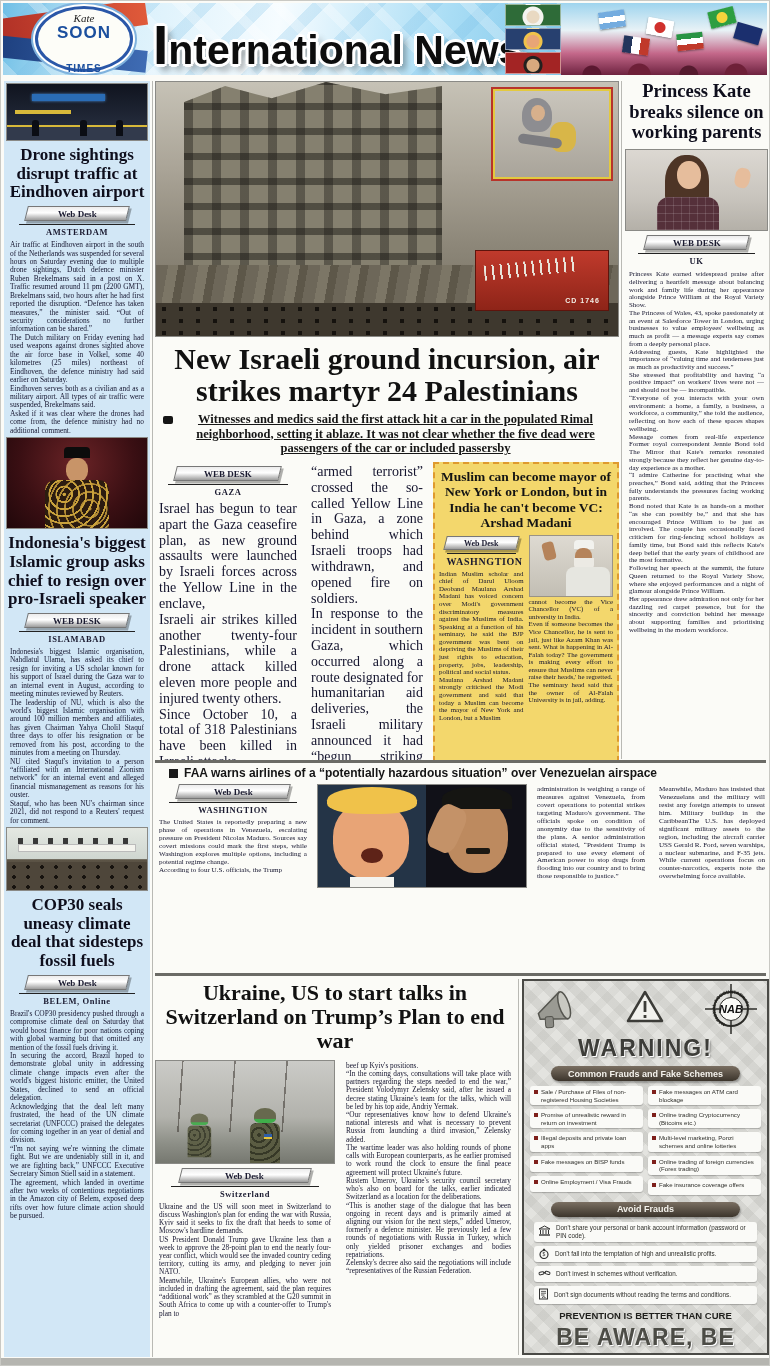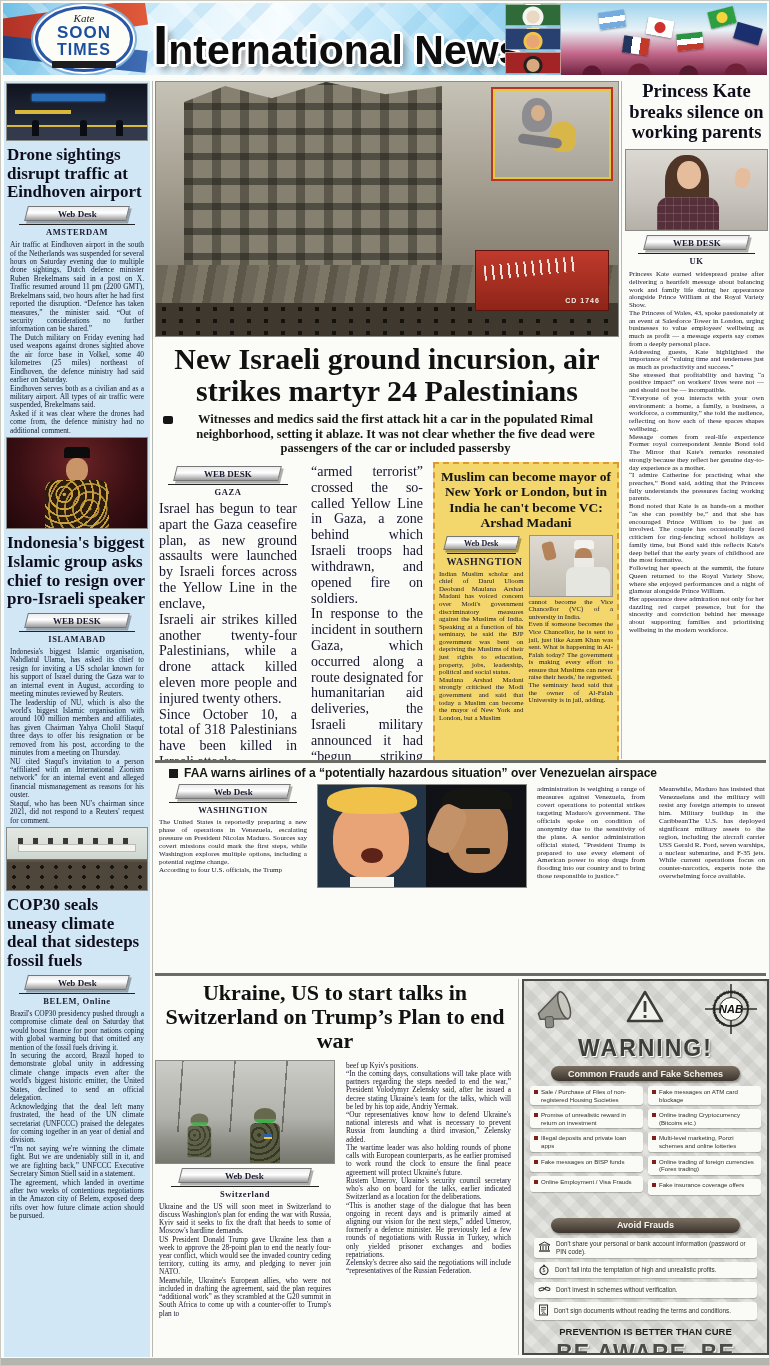--- a/index.html
+++ b/index.html
@@ -14,21 +14,21 @@
   .masthead::before { content:""; position:absolute; inset:0;
     background:
       repeating-linear-gradient(45deg, rgba(255,255,255,.28) 0 10px, transparent 10px 34px),
       repeating-linear-gradient(-45deg, rgba(120,190,230,.25) 0 12px, transparent 12px 40px); }
   .logo-ribbon-red { position:absolute; left:-6px; top:6px; width:150px; height:26px; background:linear-gradient(90deg,#b03026,#e05a3a); transform:rotate(-8deg); }
   .logo-ribbon-blue { position:absolute; left:-6px; top:40px; width:150px; height:22px; background:linear-gradient(90deg,#1d3f7e,#3f6cb4); transform:rotate(6deg); }
   .logo-oval { position:absolute; left:32px; top:3px; width:98px; height:66px; background:#fdfdf8;
     border:3px solid #2a57a8; border-radius:50%; box-shadow:0 0 0 2px #fff,0 0 0 4px #7fb2dd; text-align:center; padding-top:4px; z-index:2; }
   .logo-daily { font-style:italic; font-size:11px; color:#222; line-height:1; }
   .logo-soon  { font-family:"Liberation Sans",sans-serif; font-weight:bold; font-size:17px; color:#1b4f9e; line-height:1; letter-spacing:1px; }
-  .logo-times { font-family:"Liberation Sans",sans-serif; font-weight:bold; font-size:16px; color:#1b4f9e; line-height:1.1; letter-spacing:1px; }
+  .logo-times { font-family:"Liberation Sans",sans-serif; font-weight:bold; font-size:10px; color:#1b4f9e; line-height:1.1; letter-spacing:1px;margin-top:22px; }
   .logo-bar { width:64px; height:7px; background:#1d1d1d; margin:2px auto 0; border-radius:1px; }
   .masthead-title { position:absolute; left:150px; top:10px; z-index:2;
     font-family:"Liberation Sans",sans-serif; font-weight:bold; font-size:41px; color:#0d0d0d; letter-spacing:0;
     text-shadow:-2px -2px 0 #fff,2px -2px 0 #fff,-2px 2px 0 #fff,2px 2px 0 #fff,-3px 0 0 #fff,3px 0 0 #fff,0 -3px 0 #fff,0 3px 0 #fff,5px 6px 7px rgba(0,0,0,.45); }
   .masthead-title::first-letter { font-size:55px; }
   .leaders { position:absolute; right:206px; top:1px; width:56px; height:70px; display:flex; flex-direction:column; gap:2px; z-index:2; }
   .leader { flex:1; position:relative; overflow:hidden; border:1px solid rgba(255,255,255,.5); }
   .leader-mbs { background:radial-gradient(circle at 50% 60%, #e9d9c2 0 6px, #f4f4f0 7px 10px, #2e6b38 11px); }
   .leader-trump { background:radial-gradient(circle at 50% 62%, #e8a576 0 6px, #f0c24a 7px 9px, #27406f 10px); }
   .leader-xi { background:radial-gradient(circle at 50% 62%, #d8a87e 0 6px, #23201e 7px 9px, #a32424 10px); }
@@ -55,21 +55,21 @@
   .dateline { display:block; text-align:center; font-size:8.5px; font-weight:bold; letter-spacing:.6px;
     width:82%; margin:3px auto 2px; border-top:1px solid #222; padding-top:2px; }
   .body { font-size:7.4px; line-height:1.14; text-align:justify; white-space:pre-line; color:#14142e; padding:2px 4px; }
   .photo { border:1px solid #8a8a86; position:relative; overflow:hidden; }
   .vline { position:absolute; width:1px; background:#b9b9b4; }
   .hline { position:absolute; height:3px; background:#6b6b66; }
 
   
   .left-col { position:absolute; left:3px; top:80px; width:146px; bottom:8px; overflow:hidden;
     background:#d2e7f6; padding:2px 2px; }
-  .left-col h2 { font-size:17px; line-height:1.1; font-weight:bold; color:#0e0e1c; margin:5px 1px 2px; }
+  .left-col h2 { font-size:17px; line-height:1.1; text-align:center; font-weight:bold; color:#0e0e1c; margin:5px 1px 2px; }
   .photo-airport { width:100%; height:58px; background:linear-gradient(180deg,#10141f 0%,#1c2230 45%,#2b3346 100%); }
   .airport-sign { position:absolute; left:18%; top:18%; width:52%; height:13%; background:#2a6cb5; box-shadow:0 0 3px #4a8cd5; }
   .airport-strip { position:absolute; left:6%; top:46%; width:40%; height:8%; background:#d8b93a; }
   .airport-desk { position:absolute; left:0; bottom:0; width:100%; height:26%; background:#323a4c;
     border-top:2px solid #d8b93a; }
   .airport-fig { position:absolute; bottom:8%; width:7px; height:16px; background:#0b0d14; border-radius:3px 3px 0 0; }
   .photo-cleric { width:100%; height:92px; background:radial-gradient(circle at 50% 28%, #6a2326 0%, #3a0f13 60%, #20070a 100%); }
   .cleric-cap { position:absolute; left:50%; top:10%; width:26px; height:11px; margin-left:-13px; background:#0c0c0c; border-radius:4px 4px 0 0; }
   .cleric-face { position:absolute; left:50%; top:22%; width:22px; height:24px; margin-left:-11px; background:#c89468; border-radius:45%; }
   .cleric-body { position:absolute; left:50%; top:46%; width:64px; height:54%; margin-left:-32px; border-radius:10px 10px 0 0;
@@ -100,21 +100,21 @@
   .gaza-inset { position:absolute; top:7px; right:7px; width:118px; height:90px; background:linear-gradient(180deg,#c9c5bc,#a9a49a);
     border:2px solid #e3c93f; box-shadow:0 0 0 2px #b8342a; }
   .inset-scarf { position:absolute; left:24%; top:8%; width:30px; height:34px; background:#8d8d91; border-radius:50% 50% 40% 40%; }
   .inset-face { position:absolute; left:32%; top:16%; width:14px; height:16px; background:#d7b08c; border-radius:50%; }
   .inset-child { position:absolute; left:48%; top:36%; width:26px; height:30px; background:#d8b648; border-radius:40%; }
   .inset-arm { position:absolute; left:20%; top:52%; width:44px; height:10px; background:#7c7c80; border-radius:5px; transform:rotate(8deg); }
 
   .gaza-headline { font-size:30px; line-height:1.08; font-weight:bold; text-align:center; color:#111; margin:6px 2px 4px; }
   .standfirst { display:flex; gap:7px; align-items:flex-start; margin:2px 8px 6px; }
   .sf-bullet { flex:0 0 auto; width:10px; height:8px; background:#151515; border-radius:2px; margin-top:4px; }
-  .standfirst p { font-size:12.5px; font-weight:bold; line-height:1.18; text-align:center; color:#161616; }
+  .standfirst p { font-size:12.5px; font-weight:bold; line-height:1.18; text-align:center; color:#161616;text-decoration:underline; }
   .gaza-cols { display:flex; gap:6px; height:300px; overflow:hidden; }
   .gcol1 { width:146px; flex:0 0 auto; }
   .gcol2 { width:120px; flex:0 0 auto; }
   .gaza-cols .body { font-size:14px; line-height:1.13; }
 
   
   .ybox { flex:1 1 auto; background:#f3d76c; border:2px dashed #df9a2e; padding:3px 4px; overflow:hidden; }
   .ybox h3 { font-size:13.5px; line-height:1.14; font-weight:bold; text-align:center; color:#141414; margin:2px 0 4px; }
   .ybox-row { display:flex; gap:5px; }
   .ybox-left, .ybox-right { width:50%; }
@@ -539,21 +539,21 @@
             <span class="sq"></span>
             <span>Online trading of foreign currencies (Forex trading)</span>
           </div>
         <div class="fraud-item">
             <span class="sq"></span>
             <span>Fake insurance coverage offers</span>
           </div>
       </div>
     </div>
 
-    <div class="ad-pill" style="margin-top:23px;">Avoid Frauds</div>
+    <div class="ad-pill" style="margin-top:7px;">Avoid Frauds</div>
 
     <div class="avoid-list">
       <div class="avoid-item">
         <span class="avoid-ico"><svg width="13" height="11" viewBox="0 0 13 11">
               <path d="M1 4 L6.5 1 L12 4 Z" fill="none" stroke="#333" stroke-width="1"></path>
               <line x1="2.5" y1="5" x2="2.5" y2="9" stroke="#333"></line>
               <line x1="5" y1="5" x2="5" y2="9" stroke="#333"></line>
               <line x1="8" y1="5" x2="8" y2="9" stroke="#333"></line>
               <line x1="10.5" y1="5" x2="10.5" y2="9" stroke="#333"></line>
               <line x1="1" y1="10" x2="12" y2="10" stroke="#333" stroke-width="1.4"></line>

